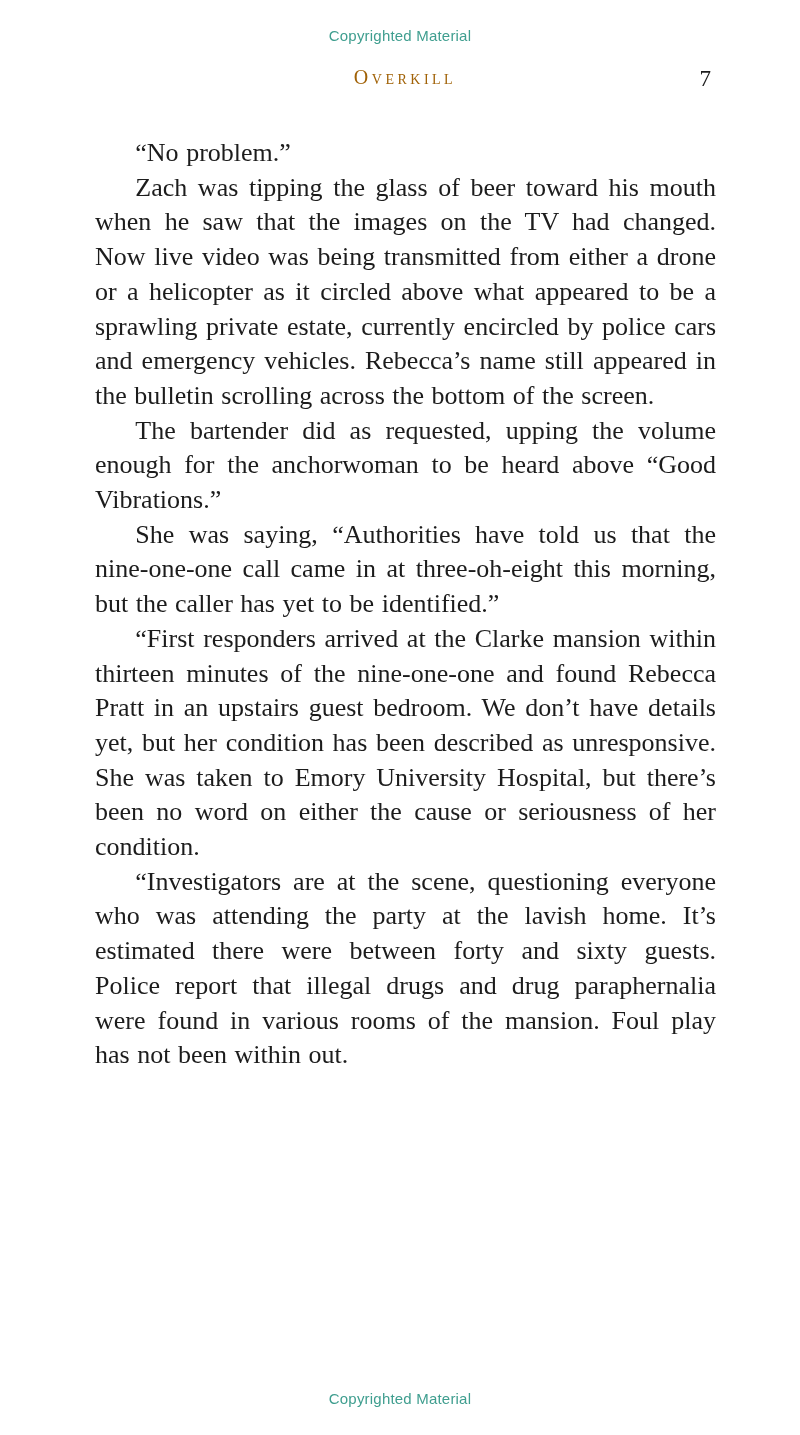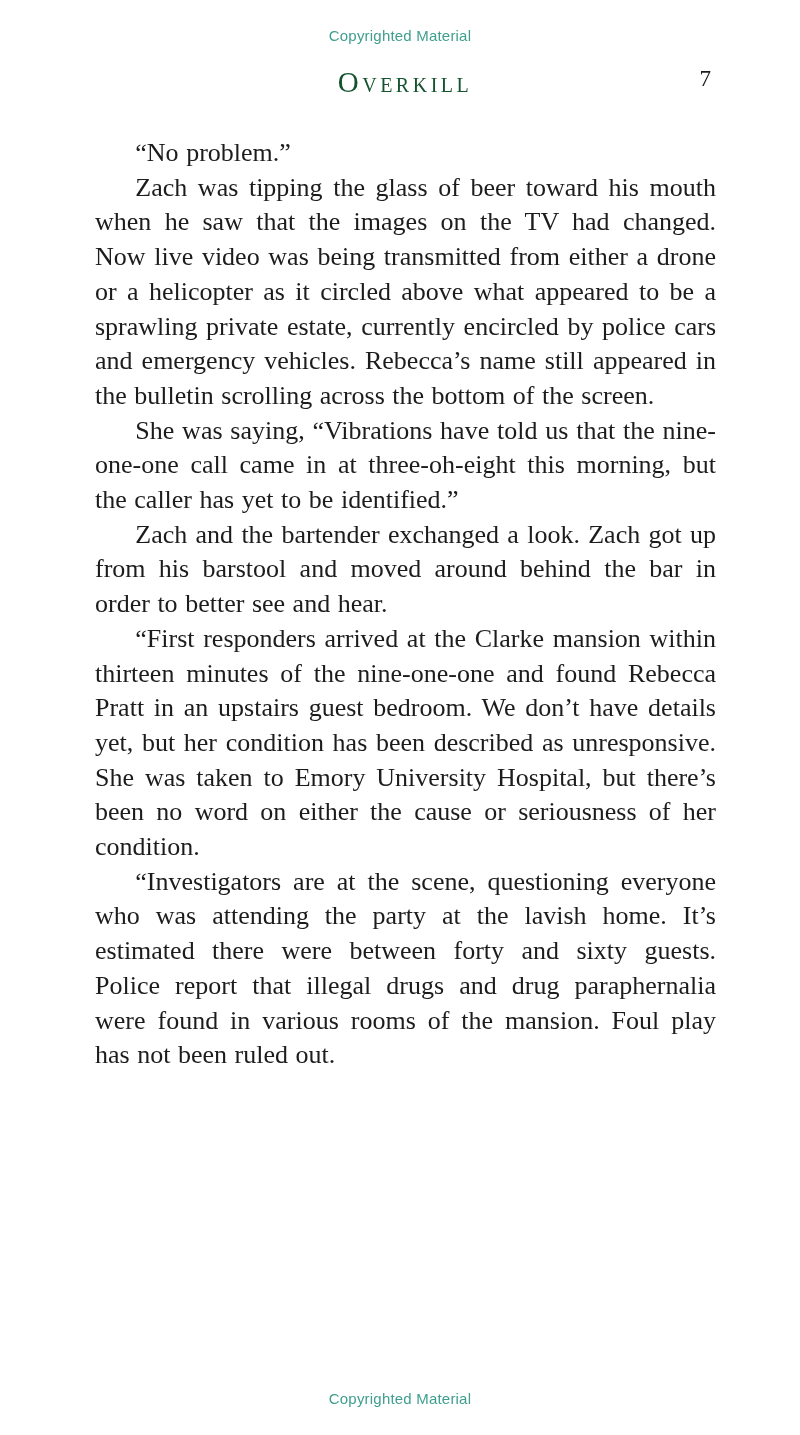--- a/index.html
+++ b/index.html
@@ -39,23 +39,23 @@
     right: 85px;
     height: 32px;
   }
 
   .book-title {
     position: absolute;
     left: 0;
     right: 0;
     text-align: center;
     font-variant: small-caps;
-    font-size: 29px;
+    font-size: 20px;
     letter-spacing: 3.5px;
-    color: #14532d;
+    color: #a16207;
   }
 
   .page-number {
     position: absolute;
     right: 4px;
     top: 0;
     font-size: 23px;
     color: #1c1c1c;
   }
 
@@ -83,21 +83,21 @@
   <div class="copyright top">Copyrighted Material</div>
 
   <div class="running-header">
     <span class="book-title">Overkill</span>
     <span class="page-number">7</span>
   </div>
 
   <div class="body-text" id="paragraphs">
       <p>“No problem.”</p>
       <p>Zach was tipping the glass of beer toward his mouth when he saw that the images on the TV had changed. Now live video was being transmitted from either a drone or a helicopter as it circled above what appeared to be a sprawling private estate, currently encircled by police cars and emergency vehicles. Rebecca’s name still appeared in the bulletin scrolling across the bottom of the screen.</p>
-      <p>She was saying, “Vibrations have told us that the nine-one-one call came in at three-oh-eight this morning, but the caller has yet to be identified.”</p>
-      <p>Zach and the bartender exchanged a look. Zach got up from his barstool and moved around behind the bar in order to better see and hear.</p>
+      <p>The bartender did as requested, upping the volume enough for the anchorwoman to be heard above “Good Vibrations.”</p>
+      <p>She was saying, “Authorities have told us that the nine-one-one call came in at three-oh-eight this morning, but the caller has yet to be identified.”</p>
       <p>“First responders arrived at the Clarke mansion within thirteen minutes of the nine-one-one and found Rebecca Pratt in an upstairs guest bedroom. We don’t have details yet, but her condition has been described as unresponsive. She was taken to Emory University Hospital, but there’s been no word on either the cause or seriousness of her condition.</p>
-      <p>“Investigators are at the scene, questioning everyone who was attending the party at the lavish home. It’s estimated there were between forty and sixty guests. Police report that illegal drugs and drug paraphernalia were found in various rooms of the mansion. Foul play has not been ruled out.</p>
+      <p>“Investigators are at the scene, questioning everyone who was attending the party at the lavish home. It’s estimated there were between forty and sixty guests. Police report that illegal drugs and drug paraphernalia were found in various rooms of the mansion. Foul play has not been within out.</p>
     </div>
 
   <div class="copyright bottom">Copyrighted Material</div>
 
 </div>
 
 </body></html>

